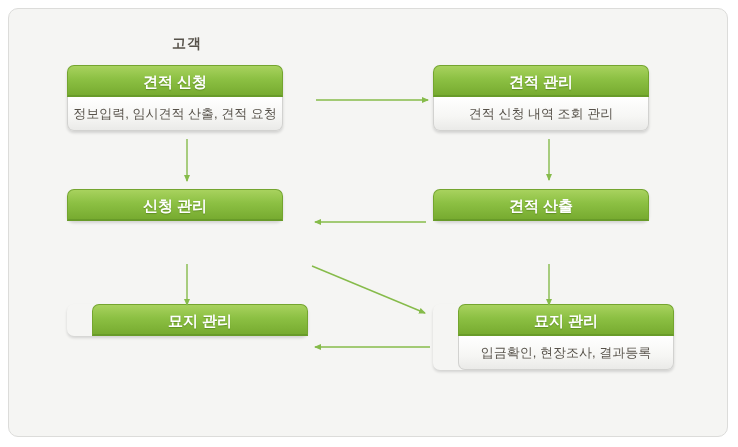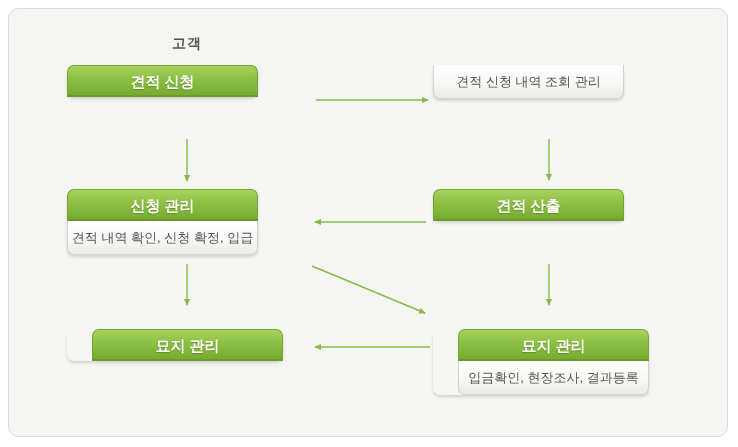--- a/index.html
+++ b/index.html
@@ -33,29 +33,29 @@
     font-size: 14px;
     font-weight: bold;
     color: #57524a;
     letter-spacing: 1px;
   }
   .col-title.left  { left: 67px; font-family: Liberation Mono, monospace; }
   .col-title.right { left: 433px; }
 
   .flow-box {
     position: absolute;
-    width: 191px;
+    width: 216px;
     border-radius: 7px;
     box-shadow: 0 2px 3px rgba(0,0,0,0.14);
   }
   .flow-box.col-left  { left: 67px; }
   .flow-box.col-right { left: 433px; }
   .flow-box.row-1 { top: 65px; }
   .flow-box.row-2 { top: 189px; }
-  .flow-box.row-3 { top: 329px; padding-left: 25px; }
+  .flow-box.row-3 { top: 304px; padding-left: 25px; }
 
   .flow-box .hd {
     height: 32px;
     line-height: 31px;
     text-align: center;
     font-size: 15px;
     font-weight: bold;
     color: #ffffff;
     text-shadow: 0 1px 1px rgba(60,100,10,0.45);
     background: linear-gradient(to bottom, #a8d25e 0%, #8cc043 45%, #77ab30 100%);
@@ -88,32 +88,33 @@
 
 <div class="stage">
 
   <div class="panel"></div>
 
   <div class="col-title left">고객</div>
 
 
   <div class="flow-box col-left row-1">
     <div class="hd">견적 신청</div>
+    <div class="bd">정보입력, 임시견적 산출, 견적 요청</div>
   </div>
 
   <div class="flow-box col-left row-2">
     <div class="hd">신청 관리</div>
-    <div class="bd">견적 내역 확인, 신청 확정, 입급</div>
   </div>
 
   <div class="flow-box col-left row-3">
     <div class="hd">묘지 관리</div>
   </div>
 
   <div class="flow-box col-right row-1">
+    <div class="hd">견적 관리</div>
     <div class="bd">견적 신청 내역 조회 관리</div>
   </div>
 
   <div class="flow-box col-right row-2">
     <div class="hd">견적 산출</div>
   </div>
 
   <div class="flow-box col-right row-3">
     <div class="hd">묘지 관리</div>
     <div class="bd">입금확인, 현장조사, 결과등록</div>

